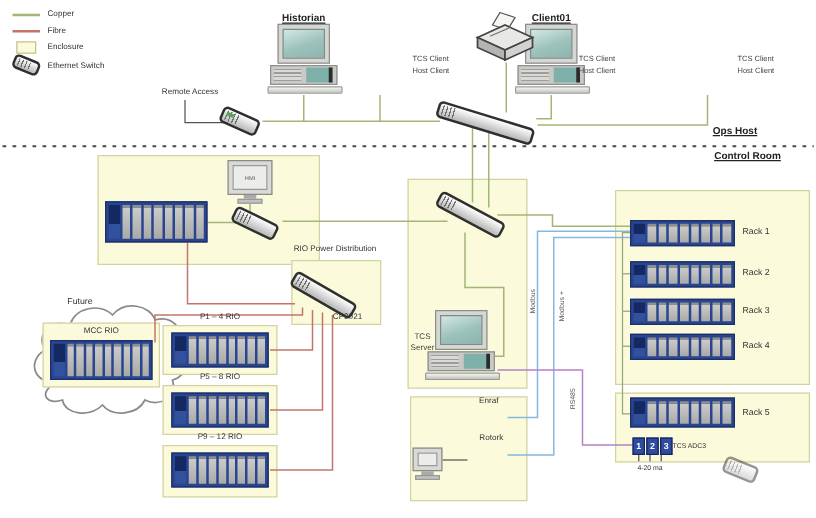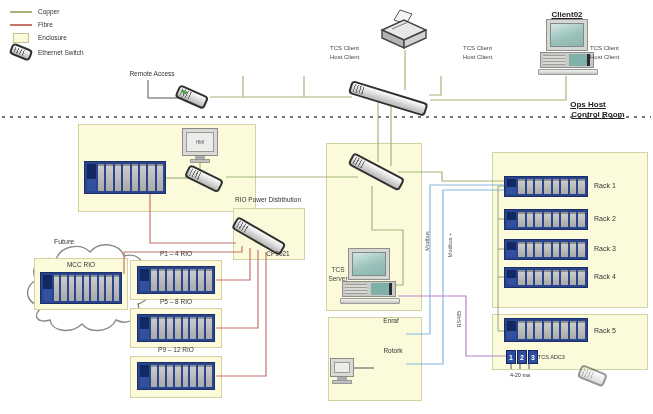--- a/index.html
+++ b/index.html
@@ -153,35 +153,43 @@
       <span class="lg-txt">Enclosure</span>
     </div>
     <div class="lg-row" style="height:16px">
       <span class="lg-samp">
           <span class="sw lg-sw" style="position:relative;height:8px"></span>
         </span>
       <span class="lg-txt">Ethernet Switch</span>
     </div>
   </div>
 
-  <div class="note" style="left:330px;top:44px">
-    <div>TCS Client</div>
-    <div>Host Client</div>
-  </div>
-  <div class="note" style="left:463px;top:44px">
-    <div>TCS Client</div>
-    <div>Host Client</div>
-  </div>
-  <div class="pc" style="left:538px;top:10px">
-    <div class="nl" style="position:static">Client02</div>
+  <div class="pc" style="left:214px;top:10px">
+    <div class="nl" style="position:static">Historian</div>
     <div class="pc-mon">
         <div class="pc-scr"></div>
       </div>
     <div class="pc-base"></div>
     <div class="pc-kb"></div>
+  </div>
+  <div class="note" style="left:330px;top:44px">
+    <div>TCS Client</div>
+    <div>Host Client</div>
+  </div>
+  <div class="pc" style="left:412px;top:10px">
+    <div class="nl" style="position:static">Client01</div>
+    <div class="pc-mon">
+        <div class="pc-scr"></div>
+      </div>
+    <div class="pc-base"></div>
+    <div class="pc-kb"></div>
+  </div>
+  <div class="note" style="left:463px;top:44px">
+    <div>TCS Client</div>
+    <div>Host Client</div>
   </div>
   <div class="note" style="left:590px;top:44px">
     <div>TCS Client</div>
     <div>Host Client</div>
   </div>
 
   <svg class="abs" style="left:378px;top:8px;z-index:3" width="52" height="44" viewBox="0 0 52 44">
     <polygon points="22,2 34,6 28,16 16,12" fill="#f5f5f3" stroke="#555" stroke-width="1"></polygon>
     <polygon points="4,22 26,12 48,22 26,32" fill="#e8e8e6" stroke="#444" stroke-width="1.4"></polygon>
     <polygon points="4,22 4,30 26,40 26,32" fill="#b4b4b2" stroke="#444" stroke-width="1.4"></polygon>
@@ -189,21 +197,21 @@
     <line x1="14" y1="21" x2="30" y2="14" stroke="#777" stroke-width="1"></line>
   </svg>
 
   <div class="lbl" style="left:126px;top:70px;width:52px">Remote Access</div>
   <div class="sw led" style="left:180px;top:84px;width:28px;transform:rotate(24deg)"></div>
 
   <div class="sw" style="left:352px;top:80px;width:76px;transform:rotate(17deg)"></div>
   <div class="sw" style="left:354px;top:152px;width:54px;transform:rotate(28deg)"></div>
 
   <div class="room" style="left:558px;top:100px;width:60px">Ops Host</div>
-  <div class="room" style="left:562px;top:110px;width:72px">Control Room</div>
+  <div class="room" style="left:562px;top:120px;width:72px">Control Room</div>
 
   <div class="title2" style="left:96px;top:136px;width:118px">
     <div>Pumps PLC</div>
     <div>Schneider M340</div>
   </div>
   <div class="rack" style="left:84px;top:161px;width:82px;height:33px">
       <i class="ps"></i>
       <i class="mod"></i>
       <i class="mod"></i>
       <i class="mod"></i>

